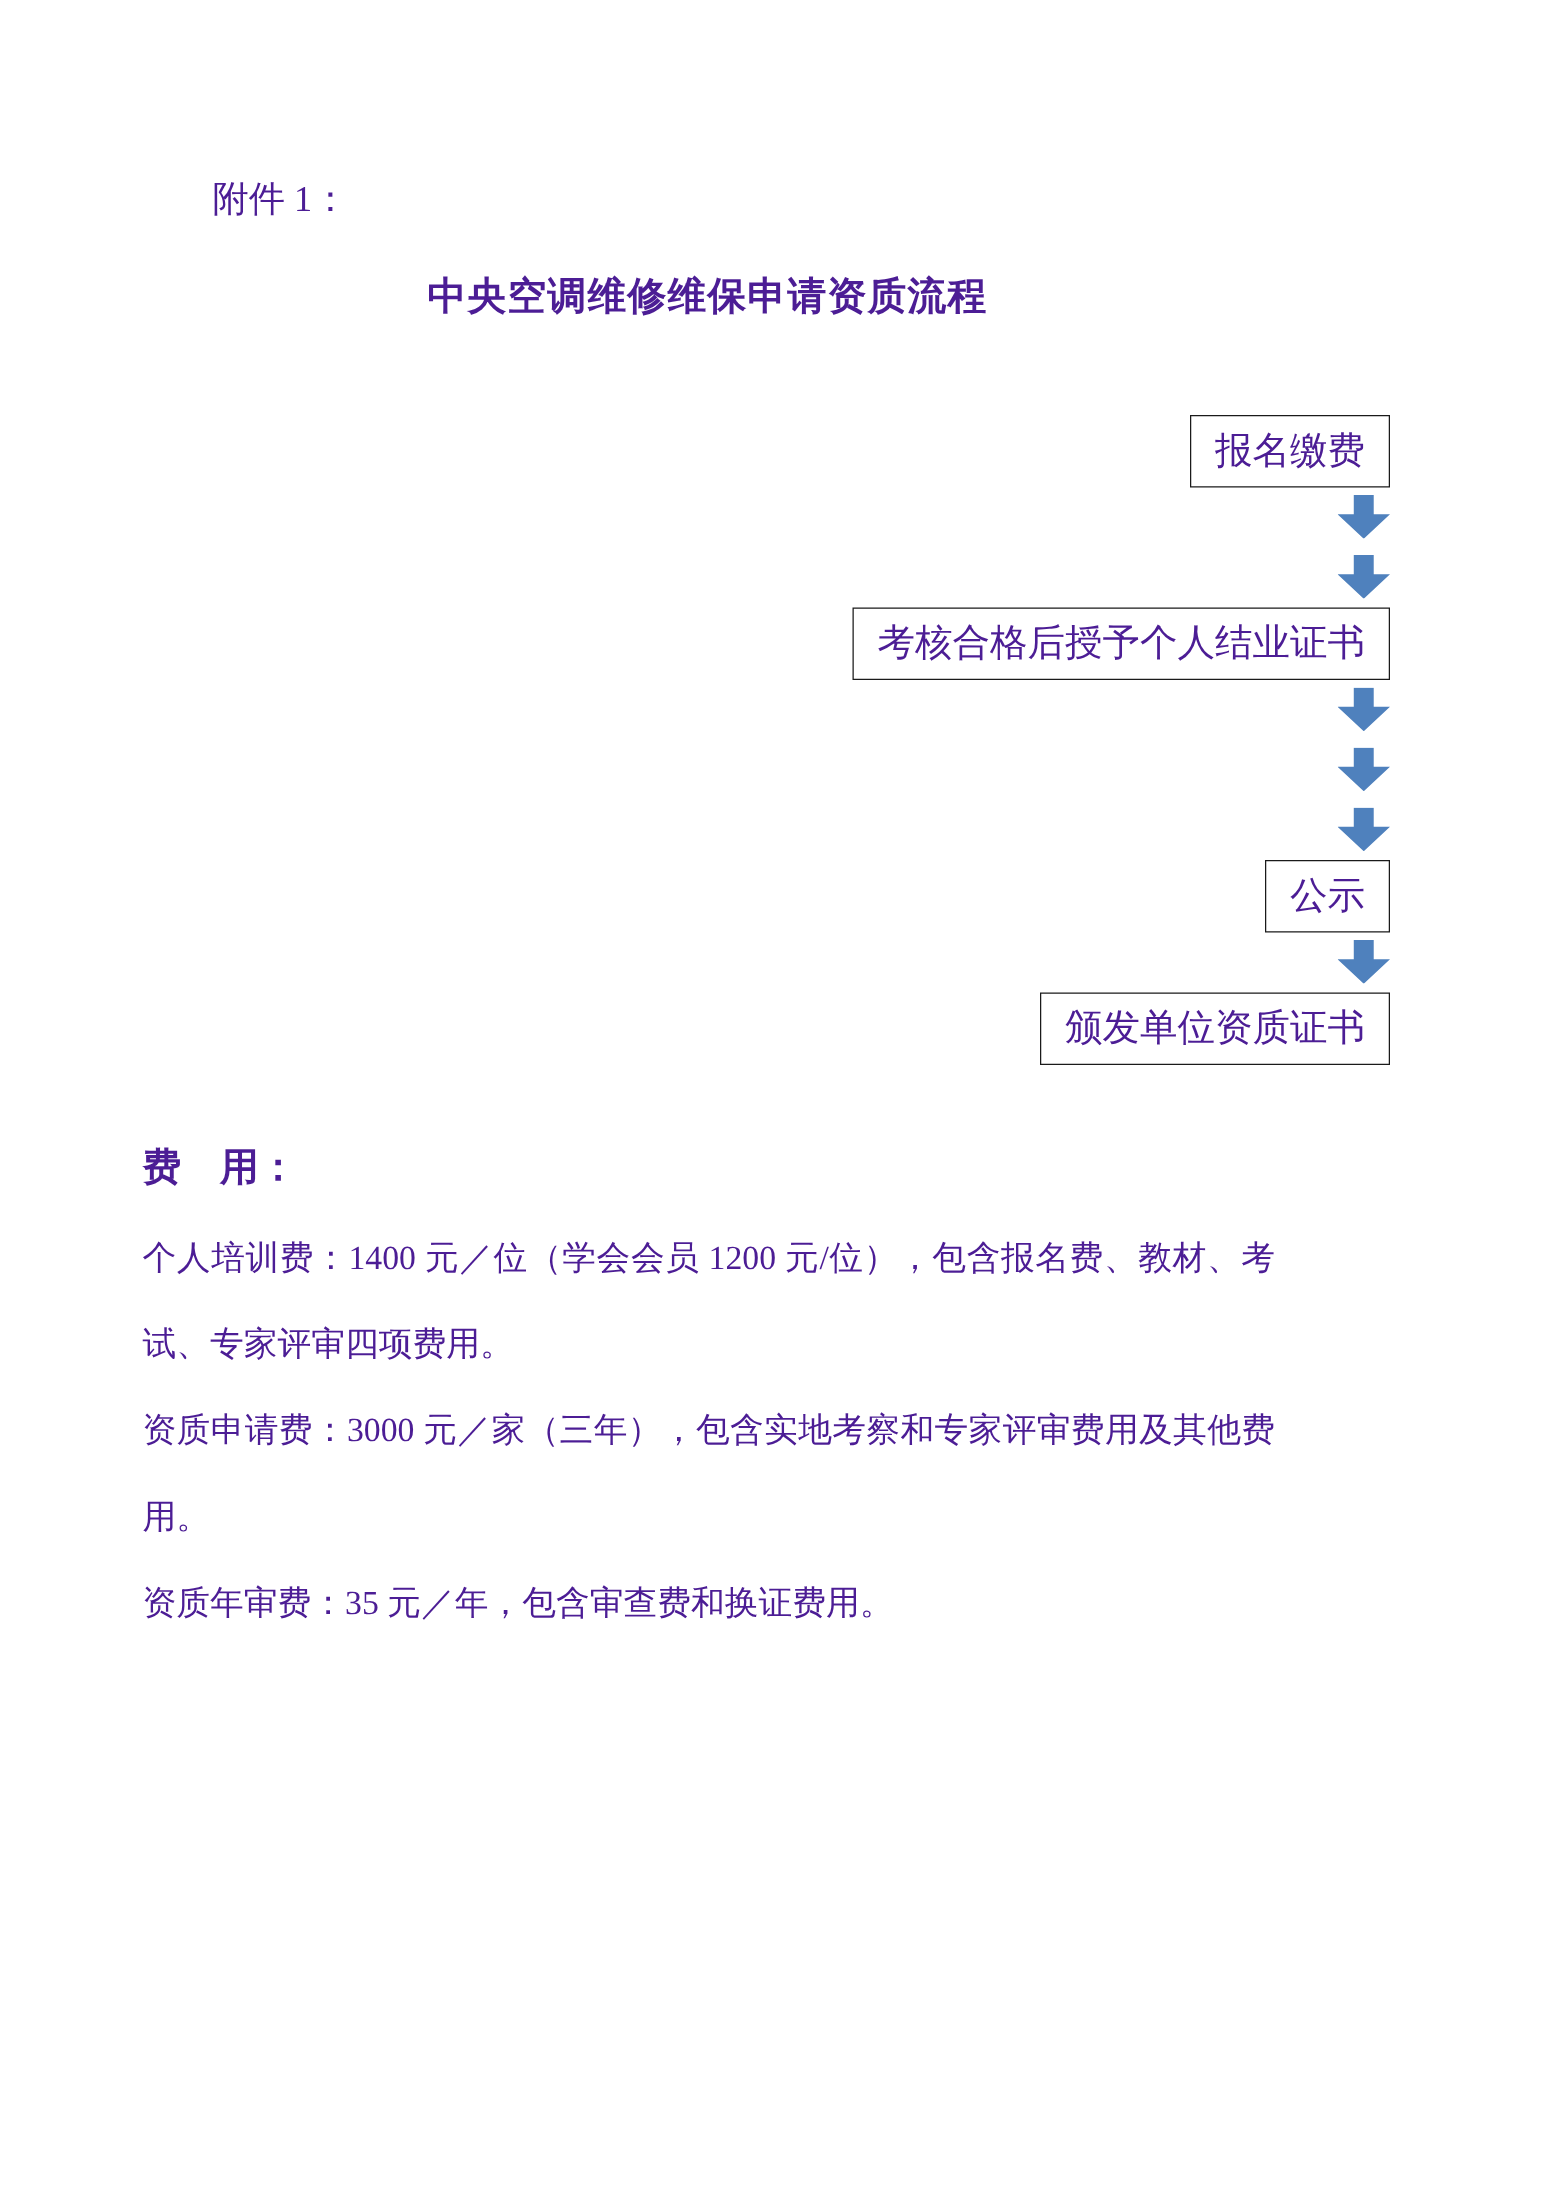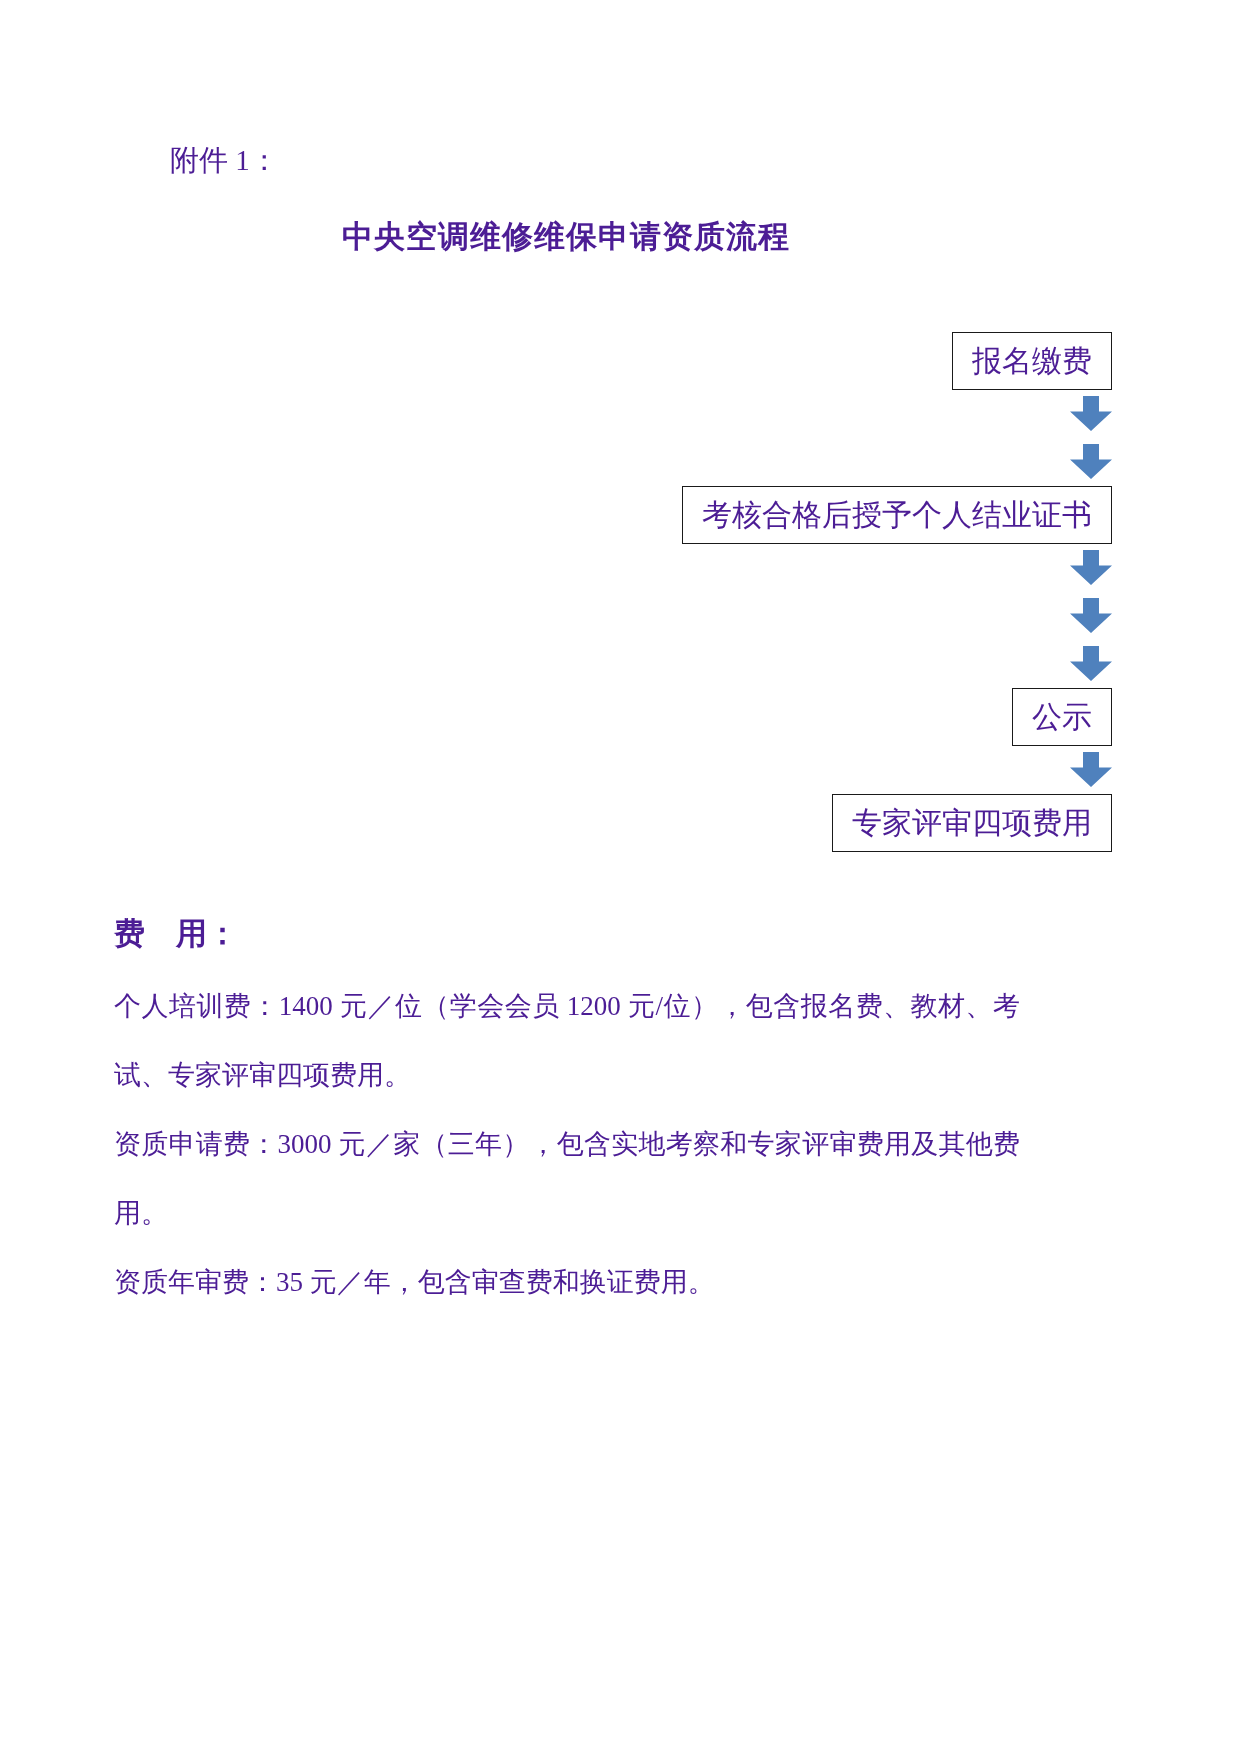--- a/index.html
+++ b/index.html
@@ -105,21 +105,21 @@
 
     <div class="down-arrow"></div>
 
 
     <div class="down-arrow"></div>
 
     <div class="flow-box">公示</div>
 
     <div class="down-arrow"></div>
 
-    <div class="flow-box">专家评审四项费用</div>
+    <div class="flow-box">颁发单位资质证书</div>
 
   </div>
 
   <div class="fees">
     <div class="fees-heading">费　用：</div>
 
     <p class="fee-line">个人培训费：1400 元／位（学会会员 1200 元/位），包含报名费、教材、考试、专家评审四项费用。</p>
 
     <p class="fee-line">资质申请费：3000 元／家（三年），包含实地考察和专家评审费用及其他费用。</p>
 

